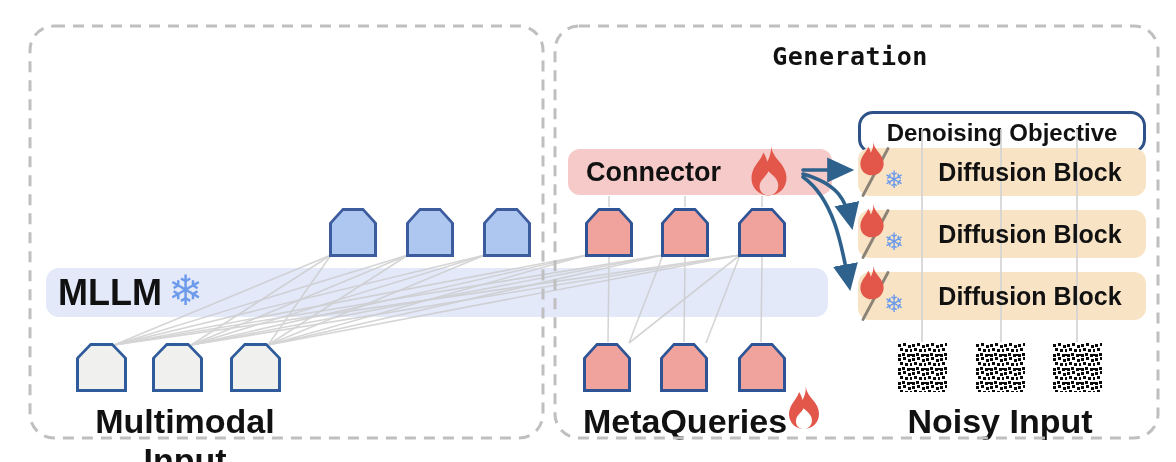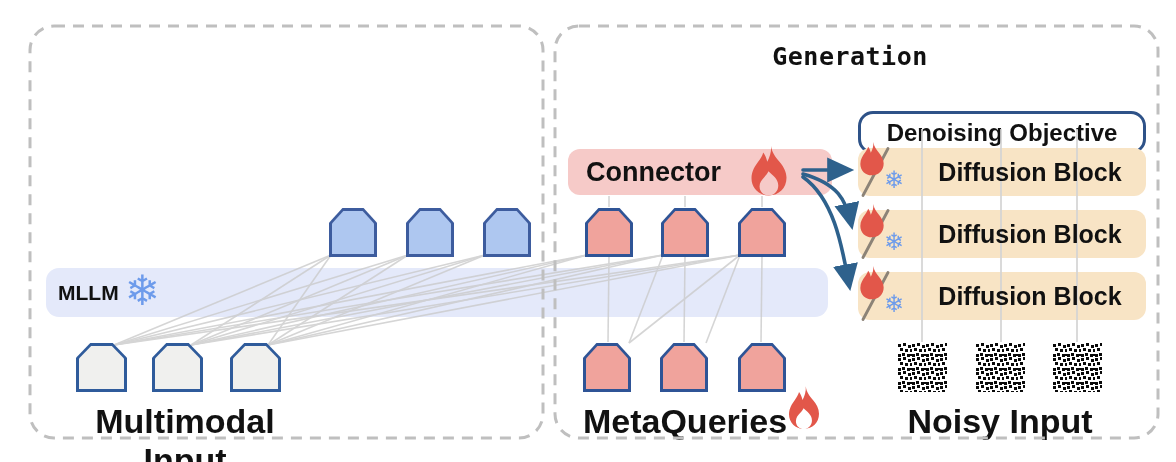--- a/index.html
+++ b/index.html
@@ -9,21 +9,21 @@
 
   
   .panel-title{position:absolute;top:42px;font-family:"DejaVu Sans Mono", monospace;
                font-size:25px;font-weight:600;text-align:center;letter-spacing:.5px;}
   #title-understanding{left:130px;width:252px;}
   #title-generation{left:720px;width:260px;}
 
   
   .band{position:absolute;left:46px;top:268px;width:782px;height:49px;border-radius:13px;
         background:#E4E9FA;display:flex;align-items:center;padding-left:12px;box-sizing:border-box;}
-  .band .mllm-text{font-size:21px;font-weight:700;}
+  .band .mllm-text{font-size:36px;font-weight:700;}
   .snow{color:#6D9BEB;line-height:1;}
   .band .snow{font-size:42px;margin-left:6px;margin-top:-4px;}
 
   
   .token{position:absolute;width:48px;height:49px;}
   .token::before{content:"";position:absolute;inset:0;background:var(--bc);
     clip-path:polygon(0 30%,28% 0,72% 0,100% 30%,100% 100%,0 100%);}
   .token::after{content:"";position:absolute;inset:3px;background:var(--fc);
     clip-path:polygon(0 29%,27% 0,73% 0,100% 29%,100% 100%,0 100%);}
   .token.blue{--bc:#3D5C9E;--fc:#AEC7F0;}

